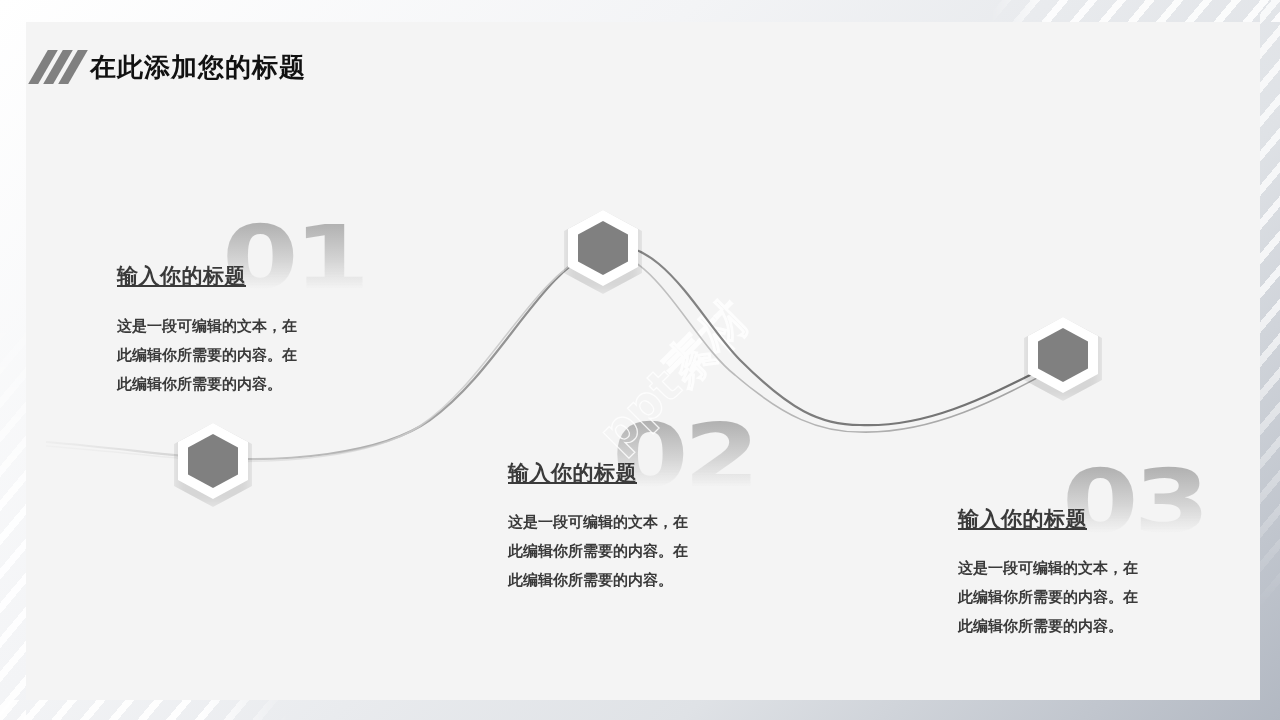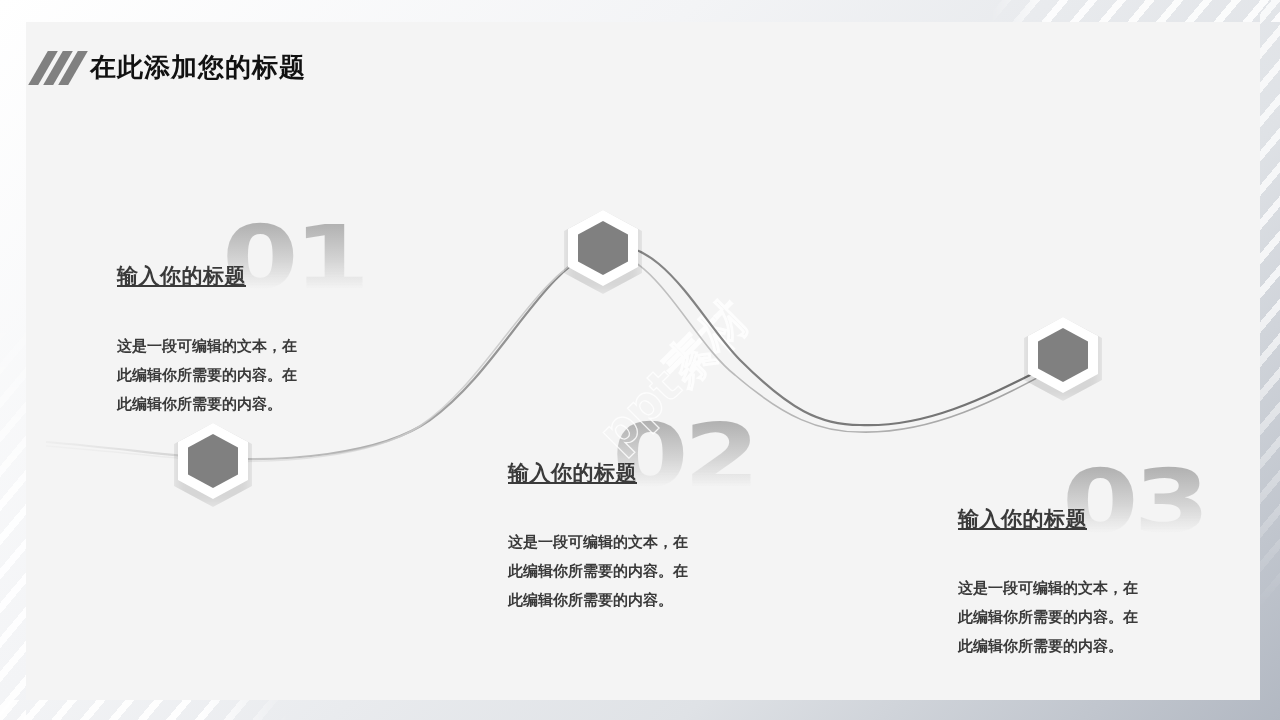--- a/index.html
+++ b/index.html
@@ -29,21 +29,21 @@
   .stripes-l {
     position:absolute; left:0; top:300px; width:26px; height:420px;
     background: repeating-linear-gradient(-50deg, rgba(255,255,255,0.9) 0 7px, transparent 7px 22px);
     -webkit-mask-image: linear-gradient(180deg, transparent, #000 50%);
             mask-image: linear-gradient(180deg, transparent, #000 50%);
   }
   .panel {
     position:absolute; left:26px; top:22px; width:1234px; height:678px;
     background:#f4f4f4;
   }
-  .title-wrap { position:absolute; left:38px; top:50px; display:flex; align-items:flex-end; }
+  .title-wrap { position:absolute; left:38px; top:50px; display:flex; align-items:flex-start; }
   .title-slashes { display:flex; gap:5px; margin-right:12px; }
   .title-slashes span {
     width:10px; height:34px; background:#808080; transform:skewX(-30deg); display:block;
   }
   .title {
     font-size:26px; font-weight:bold; color:#111; letter-spacing:1px;
   }
   .curve-svg { position:absolute; left:0; top:0; }
   .hex-node { position:absolute; width:70px; height:76px; }
   .hex-outer {
@@ -65,21 +65,21 @@
     position:absolute; font-size:88px; font-weight:bold; line-height:1;
     font-family:"DejaVu Sans", sans-serif;
     background: linear-gradient(180deg, #a8a8a8 0%, #d6d6d6 55%, rgba(244,244,244,0) 85%);
     -webkit-background-clip:text; background-clip:text; color:transparent;
     letter-spacing:-4px; transform: scaleX(1.25); transform-origin:left top;
   }
   .item-title {
     position:absolute; font-size:21px; font-weight:bold; color:#3a3a3a; letter-spacing:0.5px;text-decoration:underline;
   }
   .item-body {
-    position:absolute; font-size:15px; font-weight:bold; color:#3a3a3a; line-height:29px; width:240px;margin-top:20px;
+    position:absolute; font-size:15px; font-weight:bold; color:#3a3a3a; line-height:29px; width:240px;
   }
   .watermark {
     position:absolute; left:560px; top:290px; font-size:48px; color:transparent;
     -webkit-text-stroke:1.2px rgba(255,255,255,0.95);
     transform: rotate(-45deg); transform-origin:left top; font-weight:bold; opacity:0.9;
   }
 </style>
 </head>
 <body>
 

